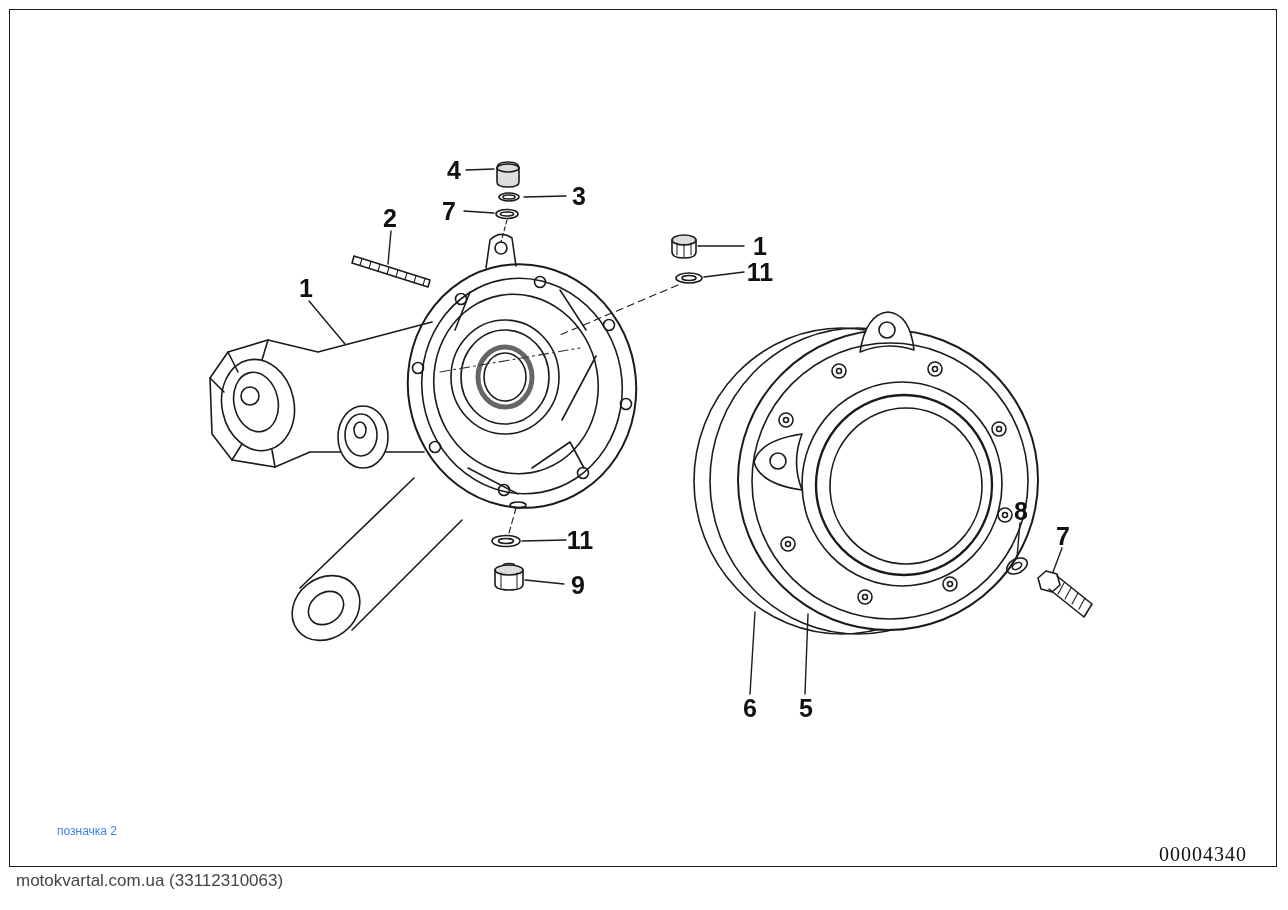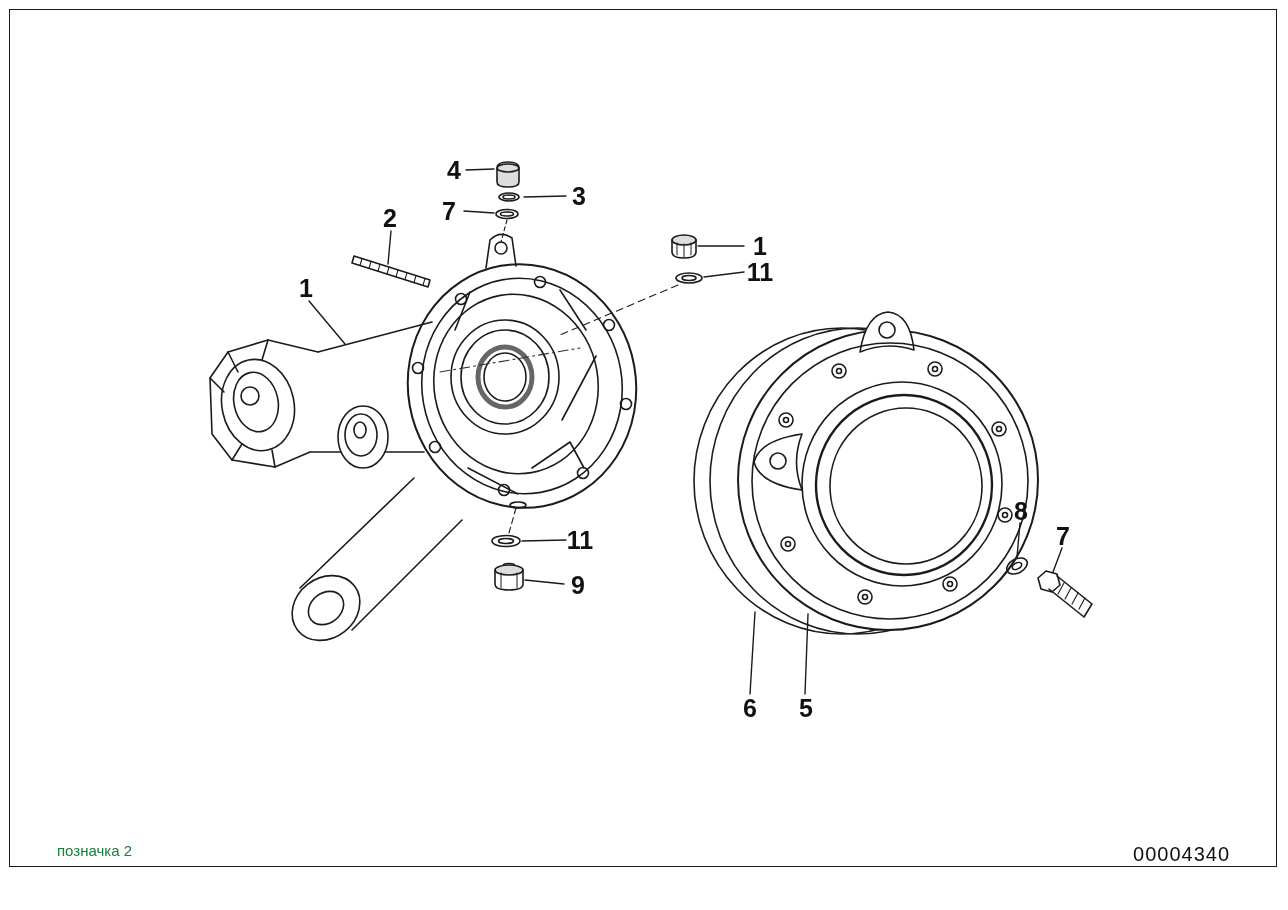--- a/index.html
+++ b/index.html
@@ -11,26 +11,27 @@
     position:absolute;left:9px;top:9px;width:1268px;height:858px;
     border:1.5px solid #1a1a1a;box-sizing:border-box;pointer-events:none;
   }
   svg.art{position:absolute;left:0;top:0;}
   .callout{
     position:absolute;transform:translate(-50%,-50%);
     font-weight:bold;font-size:25px;color:#111;line-height:1;
     white-space:nowrap;
   }
   .catalog-number{
-    position:absolute;right:58px;top:843px;font-size:20px;color:#111;
+    position:absolute;right:41px;top:843px;font-size:20px;color:#111;
     letter-spacing:1px;
+    font-family:Liberation Serif, serif;
   }
   .footer-link{
-    position:absolute;left:57px;top:842px;font-size:15px;
-    color:#15803d;text-decoration:none;
+    position:absolute;left:57px;top:824px;font-size:12px;
+    color:#3b82f6;text-decoration:none;
   }
   .watermark{
     position:absolute;left:16px;top:871px;font-size:17px;color:#444;
   }
 </style>
 </head>
 <body>
 
 <div class="page">
 
@@ -196,14 +197,15 @@
   <div class="callout" style="left:580px;top:540px">11</div>
   <div class="callout" style="left:578px;top:585px">9</div>
   <div class="callout" style="left:1021px;top:511px">8</div>
   <div class="callout" style="left:1063px;top:536px">7</div>
   <div class="callout" style="left:750px;top:708px">6</div>
   <div class="callout" style="left:806px;top:708px">5</div>
 
   <div class="catalog-number">00004340</div>
 
   <a class="footer-link" href="#">позначка 2</a>
+  <div class="watermark">motokvartal.com.ua (33112310063)</div>
 
 </div>
 
 </body></html>

